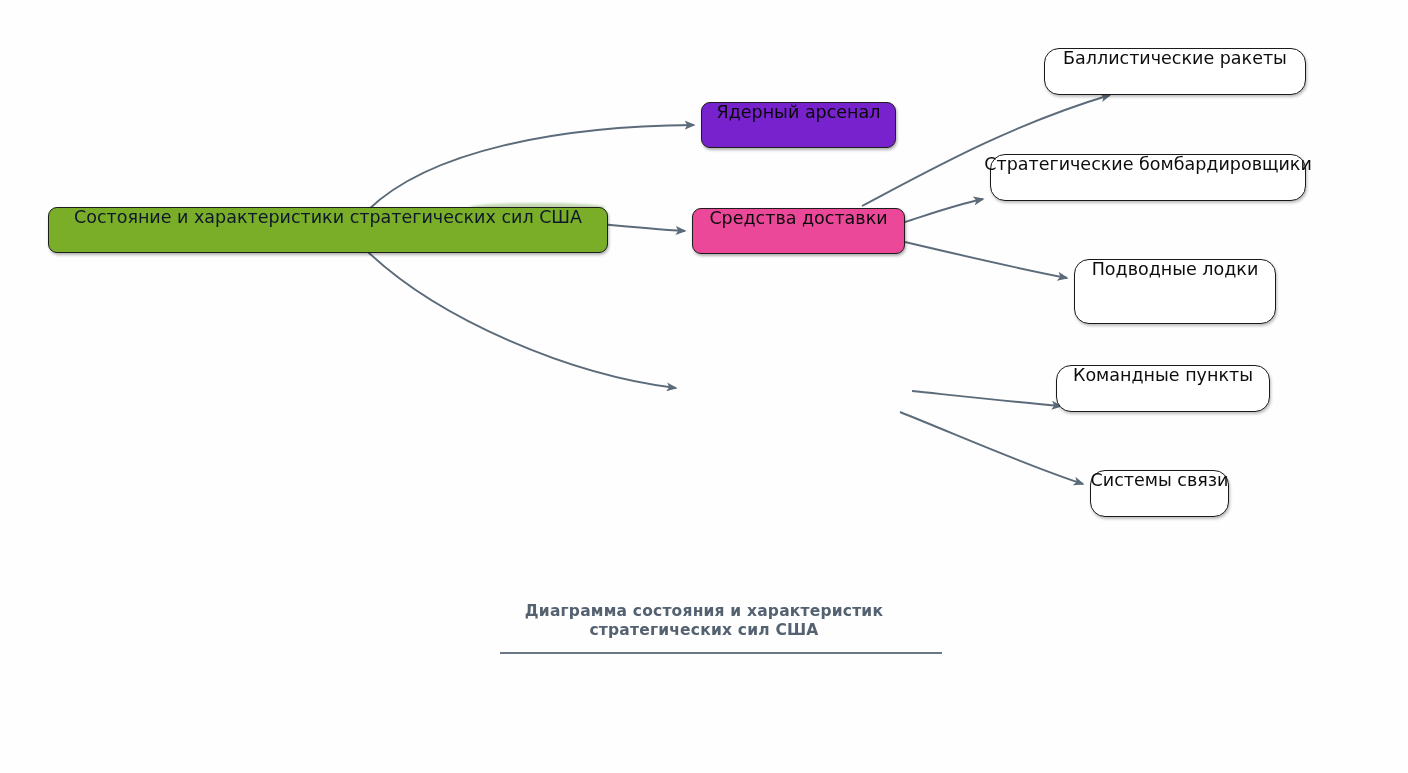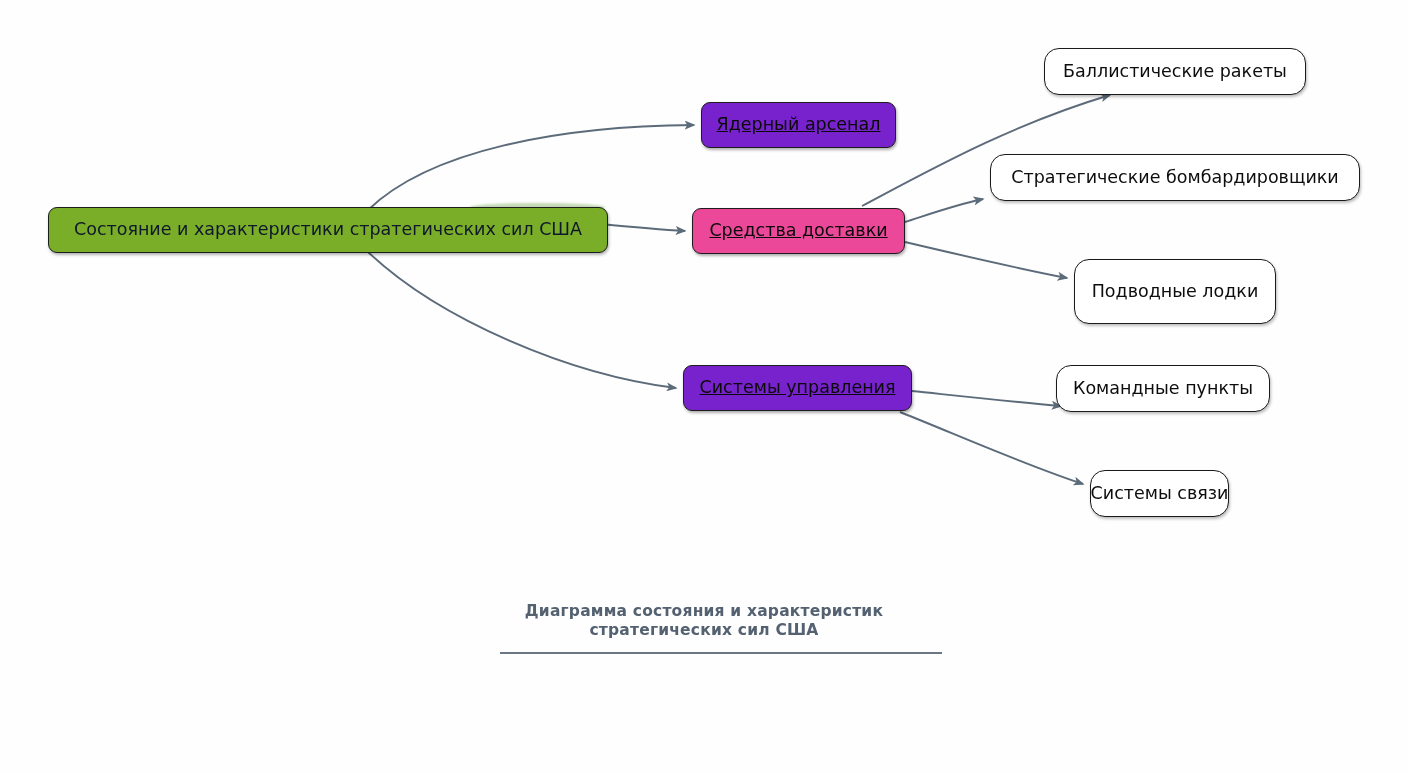--- a/index.html
+++ b/index.html
@@ -26,42 +26,41 @@
     left: 0;
     top: 0;
     width: 1408px;
     height: 773px;
     pointer-events: none;
   }
   .node {
     position: absolute;
     box-sizing: border-box;
     display: flex;
-    align-items: center;
+    align-items: flex-start;
     justify-content: center;
     text-align: center;
     white-space: nowrap;
     line-height: 1.1;
   }
   .node-root {
     background: #7aae28;
     border: 1.6px solid #1d1d1d;
     border-radius: 9px;
     color: #0d0d0d;
     font-size: 17.5px;
     box-shadow: 1px 2px 3px rgba(0,0,0,0.30);
   }
   .node-branch {
     background: #7722cc;
     border: 1.6px solid #1d1d1d;
     border-radius: 9px;
     color: #0a0a0a;
     font-size: 17.5px;
     box-shadow: 1px 2px 3px rgba(0,0,0,0.32);
-    text-decoration: underline;
   }
   .node-leaf {
     background: #ffffff;
     border: 1.7px solid #1a1a1a;
     border-radius: 15px;
     color: #0d0d0d;
     font-size: 17.5px;
     box-shadow: 1px 2px 3px rgba(0,0,0,0.26);
   }
   .root-gloss {
@@ -133,29 +132,26 @@
   </div>
 
   <div class="node node-branch" style="left: 701px; top: 102px; width: 195px; height: 46px; background: rgb(119, 34, 204); color: rgb(10, 10, 10);">
     <span>Ядерный арсенал</span>
   </div>
 
   <div class="node node-branch" style="left: 692px; top: 208px; width: 213px; height: 46px; background: #ec4899; color: rgb(10, 10, 10);">
     <span>Средства доставки</span>
   </div>
 
-  <div class="node node-branch" style="left: 683px; top: 365px; width: 229px; height: 46px; background: rgb(119, 34, 204); color: rgb(10, 10, 10);">
-    <span>Системы управления</span>
-  </div>
 
   <div class="node node-leaf" style="left: 1044px; top: 48px; width: 262px; height: 47px; background: rgb(255, 255, 255); color: rgb(13, 13, 13);">
     <span>Баллистические ракеты</span>
   </div>
 
-  <div class="node node-leaf" style="left: 990px; top: 154px; width: 370px; height: 47px; background: rgb(255, 255, 255); color: rgb(13, 13, 13);">
+  <div class="node node-leaf" style="left: 990px; top: 154px; width: 316px; height: 47px; background: rgb(255, 255, 255); color: rgb(13, 13, 13);">
     <span>Стратегические бомбардировщики</span>
   </div>
 
   <div class="node node-leaf" style="left: 1074px; top: 259px; width: 202px; height: 65px; background: rgb(255, 255, 255); color: rgb(13, 13, 13);">
     <span>Подводные лодки</span>
   </div>
 
   <div class="node node-leaf" style="left: 1056px; top: 365px; width: 214px; height: 47px; background: rgb(255, 255, 255); color: rgb(13, 13, 13);">
     <span>Командные пункты</span>
   </div>

